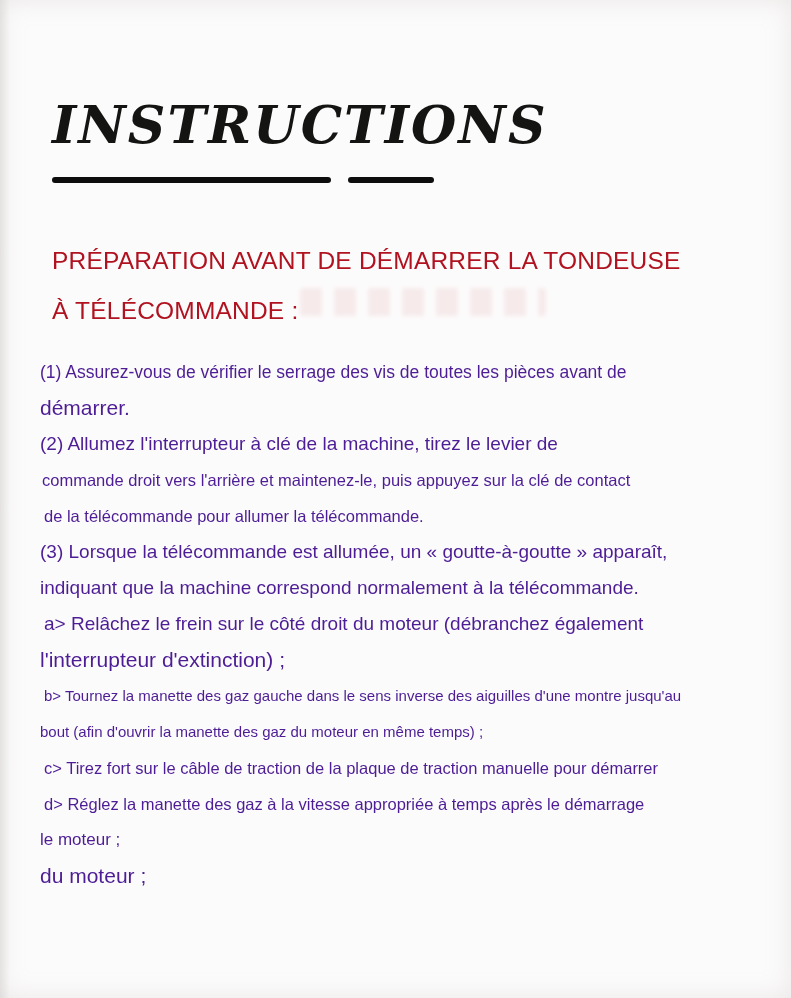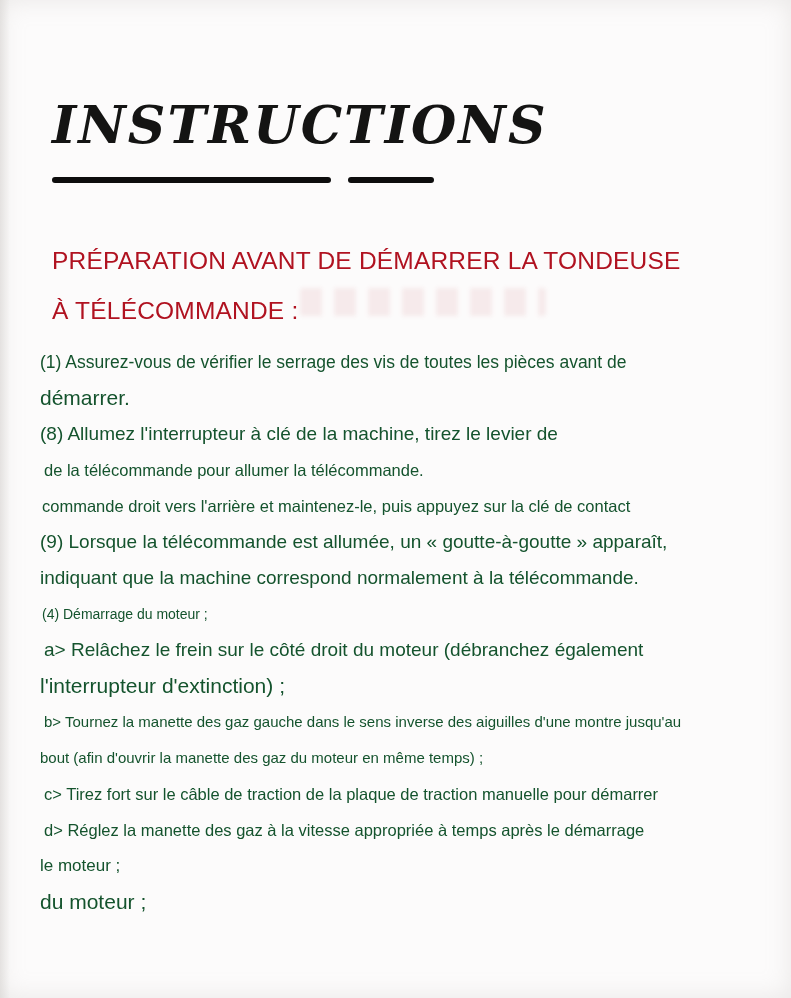--- a/index.html
+++ b/index.html
@@ -39,22 +39,22 @@
     white-space:nowrap;
   }
   .ghost-watermark {
     position:absolute; left:300px; top:288px; width:246px; height:28px;
     background:repeating-linear-gradient(90deg,
       rgba(176,18,32,0.07) 0 22px, rgba(176,18,32,0) 22px 34px);
     filter:blur(2px);
     border-radius:3px;
   }
   .body-block {
-    position:absolute; left:40px; top:344px; width:745px;
-    color:#14532d;
+    position:absolute; left:40px; top:354px; width:745px;
+    color:#4c1d95;
   }
   .line { line-height:36px; white-space:nowrap; }
   .s14  { font-size:14px;   }
   .s145 { font-size:15px; }
   .s15  { font-size:15px;   }
   .s155 { font-size:15.5px; }
   .s16  { font-size:16.5px; }
   .s165 { font-size:16.5px; }
   .s17  { font-size:17px;   }
   .s175 { font-size:17.5px; }
@@ -77,26 +77,25 @@
   <div class="heading">
     <div>PRÉPARATION AVANT DE DÉMARRER LA TONDEUSE</div>
     <div>À TÉLÉCOMMANDE :</div>
   </div>
 
   <div class="ghost-watermark"></div>
 
   <div class="body-block">
     <div class="line s175">(1) Assurez-vous de vérifier le serrage des vis de toutes les pièces avant de</div>
     <div class="line s21">démarrer.</div>
-    <div class="line s19">(8) Allumez l'interrupteur à clé de la machine, tirez le levier de</div>
+    <div class="line s19">(2) Allumez l'interrupteur à clé de la machine, tirez le levier de</div>
+    <div class="line s165 ind2">commande droit vers l'arrière et maintenez-le, puis appuyez sur la clé de contact</div>
     <div class="line s165 ind4">de la télécommande pour allumer la télécommande.</div>
-    <div class="line s165 ind2">commande droit vers l'arrière et maintenez-le, puis appuyez sur la clé de contact</div>
-    <div class="line s19">(9) Lorsque la télécommande est allumée, un « goutte-à-goutte » apparaît,</div>
+    <div class="line s19">(3) Lorsque la télécommande est allumée, un « goutte-à-goutte » apparaît,</div>
     <div class="line s19">indiquant que la machine correspond normalement à la télécommande.</div>
-    <div class="line s14 ind2">(4) Démarrage du moteur ;</div>
     <div class="line s19 ind4">a&gt; Relâchez le frein sur le côté droit du moteur (débranchez également</div>
     <div class="line s21">l'interrupteur d'extinction) ;</div>
     <div class="line s145 ind4">b&gt; Tournez la manette des gaz gauche dans le sens inverse des aiguilles d'une montre jusqu'au</div>
     <div class="line s15">bout (afin d'ouvrir la manette des gaz du moteur en même temps) ;</div>
     <div class="line s16 ind4">c&gt; Tirez fort sur le câble de traction de la plaque de traction manuelle pour démarrer</div>
     <div class="line s165 ind4">d&gt; Réglez la manette des gaz à la vitesse appropriée à temps après le démarrage</div>
     <div class="line s17">le moteur ;</div>
     <div class="line s21">du moteur ;</div>
   </div>
 </div>

